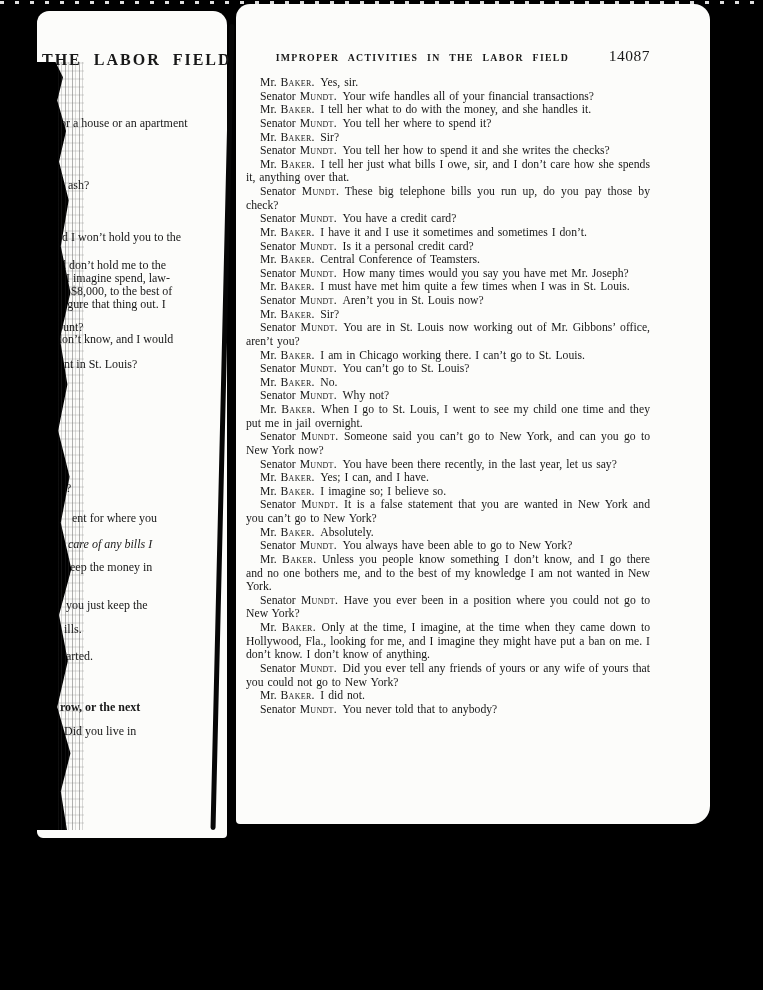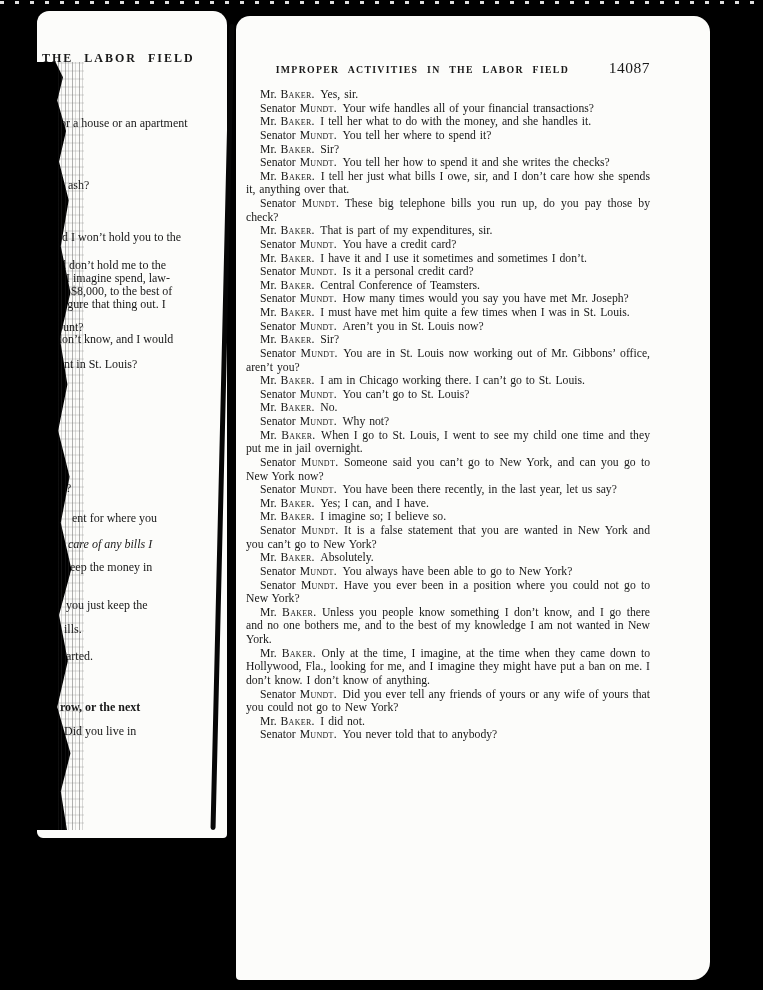--- a/index.html
+++ b/index.html
@@ -23,21 +23,21 @@
   }
 
   
   .left-page{
     position:absolute;left:37px;top:11px;width:190px;height:827px;
     background:var(--paper);
     border-radius:12px 14px 4px 6px;
   }
   .left-header{
     position:absolute;left:42px;top:51px;
-    font-size:12px;font-weight:bold;letter-spacing:2px;word-spacing:6px;
+    font-size:16px;font-weight:bold;letter-spacing:2px;word-spacing:6px;
     color:var(--ink);white-space:nowrap;
   }
   .left-fragments{position:absolute;inset:0;}
   .fragment{
     position:absolute;font-size:12px;color:var(--ink);white-space:nowrap;
   }
   
   .torn-strip{
     position:absolute;left:30px;top:62px;width:44px;height:768px;
     background:#000;
@@ -53,21 +53,21 @@
 
   
   .gutter-line{
     position:absolute;left:220px;top:24px;width:5px;height:806px;
     background:#070707;border-radius:3px;
     transform:rotate(1.35deg);
   }
 
   
   .right-page{
-    position:absolute;left:236px;top:16px;width:474px;height:964px;
+    position:absolute;left:236px;top:4px;width:474px;height:820px;
     background:var(--paper);
     border-radius:14px 16px 18px 4px;
   }
   .page-head{
     position:absolute;top:43px;left:10px;width:404px;
     display:flex;align-items:baseline;color:var(--ink);
   }
   .head-title{
     flex:1;text-align:center;
     font-size:9.8px;font-weight:bold;letter-spacing:1.3px;word-spacing:5px;
@@ -126,21 +126,20 @@
     </div>
     <div class="dialogue">
         <p class="dline">Mr. <span class="speaker">Baker</span>. Yes, sir.</p>
         <p class="dline">Senator <span class="speaker">Mundt</span>. Your wife handles all of your financial transactions?</p>
         <p class="dline">Mr. <span class="speaker">Baker</span>. I tell her what to do with the money, and she handles it.</p>
         <p class="dline">Senator <span class="speaker">Mundt</span>. You tell her where to spend it?</p>
         <p class="dline">Mr. <span class="speaker">Baker</span>. Sir?</p>
         <p class="dline">Senator <span class="speaker">Mundt</span>. You tell her how to spend it and she writes the checks?</p>
         <p class="dline">Mr. <span class="speaker">Baker</span>. I tell her just what bills I owe, sir, and I don’t care how she spends it, anything over that.</p>
         <p class="dline">Senator <span class="speaker">Mundt</span>. These big telephone bills you run up, do you pay those by check?</p>
-        <p class="dline">Mr. <span class="speaker">Baker</span>. That is part of my expenditures, sir.</p>
         <p class="dline">Senator <span class="speaker">Mundt</span>. You have a credit card?</p>
         <p class="dline">Mr. <span class="speaker">Baker</span>. I have it and I use it sometimes and sometimes I don’t.</p>
         <p class="dline">Senator <span class="speaker">Mundt</span>. Is it a personal credit card?</p>
         <p class="dline">Mr. <span class="speaker">Baker</span>. Central Conference of Teamsters.</p>
         <p class="dline">Senator <span class="speaker">Mundt</span>. How many times would you say you have met Mr. Joseph?</p>
         <p class="dline">Mr. <span class="speaker">Baker</span>. I must have met him quite a few times when I was in St. Louis.</p>
         <p class="dline">Senator <span class="speaker">Mundt</span>. Aren’t you in St. Louis now?</p>
         <p class="dline">Mr. <span class="speaker">Baker</span>. Sir?</p>
         <p class="dline">Senator <span class="speaker">Mundt</span>. You are in St. Louis now working out of Mr. Gibbons’ office, aren’t you?</p>
         <p class="dline">Mr. <span class="speaker">Baker</span>. I am in Chicago working there.  I can’t go to St. Louis.</p>
@@ -148,22 +147,22 @@
         <p class="dline">Mr. <span class="speaker">Baker</span>. No.</p>
         <p class="dline">Senator <span class="speaker">Mundt</span>. Why not?</p>
         <p class="dline">Mr. <span class="speaker">Baker</span>. When I go to St. Louis, I went to see my child one time and they put me in jail overnight.</p>
         <p class="dline">Senator <span class="speaker">Mundt</span>. Someone said you can’t go to New York, and can you go to New York now?</p>
         <p class="dline">Senator <span class="speaker">Mundt</span>. You have been there recently, in the last year, let us say?</p>
         <p class="dline">Mr. <span class="speaker">Baker</span>. Yes; I can, and I have.</p>
         <p class="dline">Mr. <span class="speaker">Baker</span>. I imagine so; I believe so.</p>
         <p class="dline">Senator <span class="speaker">Mundt</span>. It is a false statement that you are wanted in New York and you can’t go to New York?</p>
         <p class="dline">Mr. <span class="speaker">Baker</span>. Absolutely.</p>
         <p class="dline">Senator <span class="speaker">Mundt</span>. You always have been able to go to New York?</p>
+        <p class="dline">Mr. <span class="speaker">Baker</span>. Unless you people know something I don’t know, and I go there and no one bothers me, and to the best of my knowledge I am not wanted in New York.</p>
         <p class="dline">Senator <span class="speaker">Mundt</span>. Have you ever been in a position where you could not go to New York?</p>
-        <p class="dline">Mr. <span class="speaker">Baker</span>. Unless you people know something I don’t know, and I go there and no one bothers me, and to the best of my knowledge I am not wanted in New York.</p>
         <p class="dline">Mr. <span class="speaker">Baker</span>. Only at the time, I imagine, at the time when they came down to Hollywood, Fla., looking for me, and I imagine they might have put a ban on me.  I don’t know.  I don’t know of anything.</p>
         <p class="dline">Senator <span class="speaker">Mundt</span>. Did you ever tell any friends of yours or any wife of yours that you could not go to New York?</p>
         <p class="dline">Mr. <span class="speaker">Baker</span>. I did not.</p>
         <p class="dline">Senator <span class="speaker">Mundt</span>. You never told that to anybody?</p>
       </div>
   </div>
 
 </div>
 
 </body></html>

